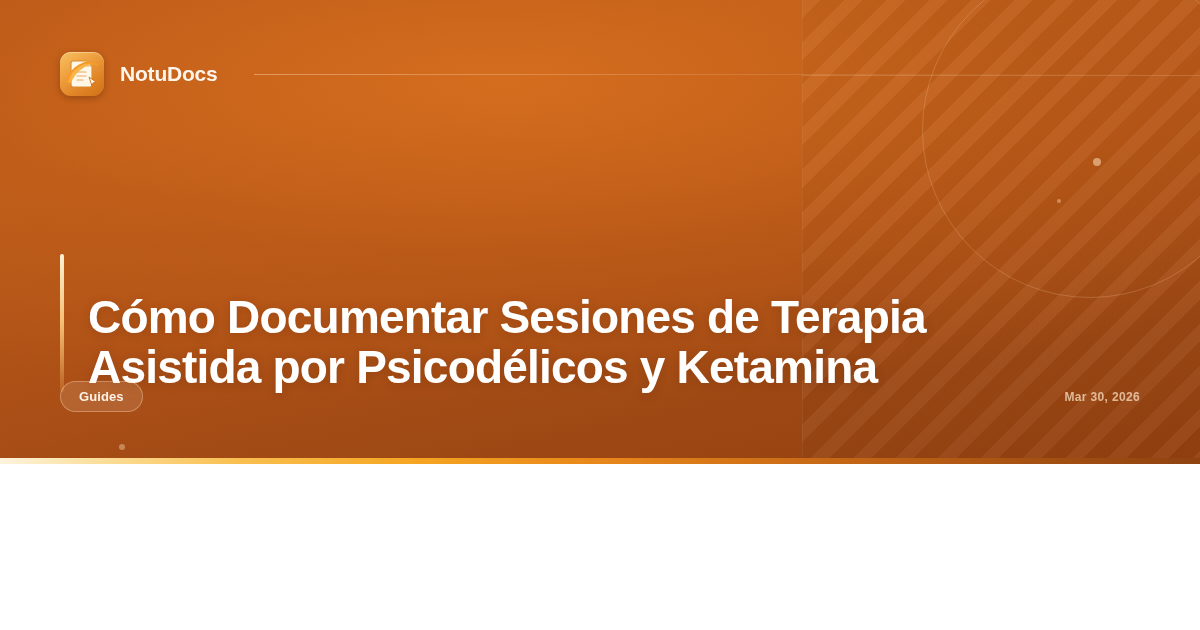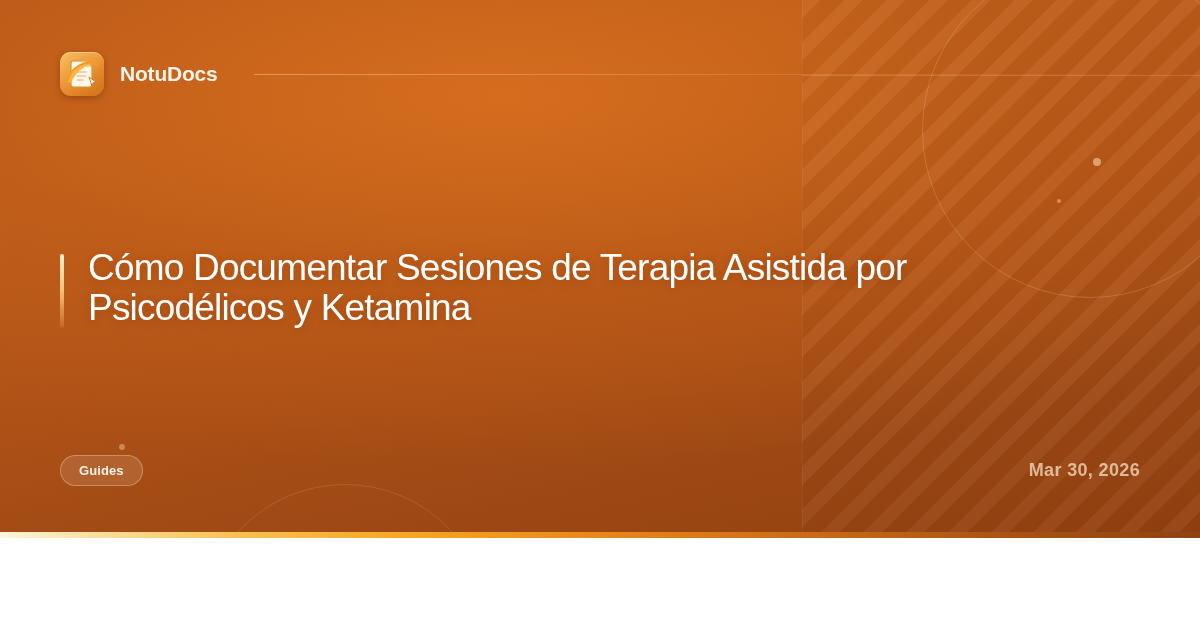--- a/index.html
+++ b/index.html
@@ -4,21 +4,21 @@
 <style>
   * { margin:0; padding:0; box-sizing:border-box; }
   html, body {
     width:1200px; height:630px;
     font-family:"Liberation Sans", sans-serif;
     overflow:hidden;
   }
 
   .banner {
     position:relative;
-    width:1200px; height:538px;
+    width:1200px; height:464px;
     overflow:hidden;
     background:
       radial-gradient(120% 95% at 42% 18%, rgba(214,110,30,0.95) 0%, rgba(196,96,24,0.55) 38%, rgba(160,72,18,0) 72%),
       linear-gradient(168deg, #b8571a 0%, #bc5c1b 24%, #ae5117 52%, #9d4814 78%, #93400f 100%);
   }
 
   
   .stripe-panel {
     position:absolute;
     top:0; left:802px; right:0; bottom:0;
@@ -101,26 +101,27 @@
   .title-accent {
     width:4px; flex:0 0 4px;
     border-radius:2px;
     margin-top:6px;
     align-self:stretch;
     background:linear-gradient(180deg, #fdf0d6 0%, #f6c277 48%, rgba(230,150,70,0.25) 100%);
   }
   .title-text {
     margin-left:24px;
     color:#ffffff;
-    font-size:37px;
-    font-weight:normal;
+    font-size:46px;
+    font-weight:bold;
     line-height:1.08;
     letter-spacing:-0.8px;
     max-width:910px;
     text-shadow:0 2px 10px rgba(80,30,0,0.22);
+    margin-top:45px;
   }
 
   
   .footer {
     position:absolute;
     left:60px; right:60px; bottom:52px;
     display:flex; align-items:center; justify-content:space-between;
   }
   .tag-list { display:flex; gap:14px; align-items:center;flex-direction:column; }
   .tag-pill {
@@ -130,21 +131,21 @@
     border:1px solid rgba(255,230,200,0.34);
     background:rgba(255,238,214,0.13);
     color:#fdf2e6;
     font-size:13px;
     font-weight:bold;
     letter-spacing:0.1px;
     white-space:nowrap;
   }
   .date-label {
     color:rgba(255,233,206,0.70);
-    font-size:18px;
+    font-size:12px;
     font-weight:bold;
     letter-spacing:0.35px;
     white-space:nowrap;
   }
 
   
   .bottom-bar {
     position:absolute;
     left:0; right:0; bottom:0; height:6px;
     background:linear-gradient(90deg,

